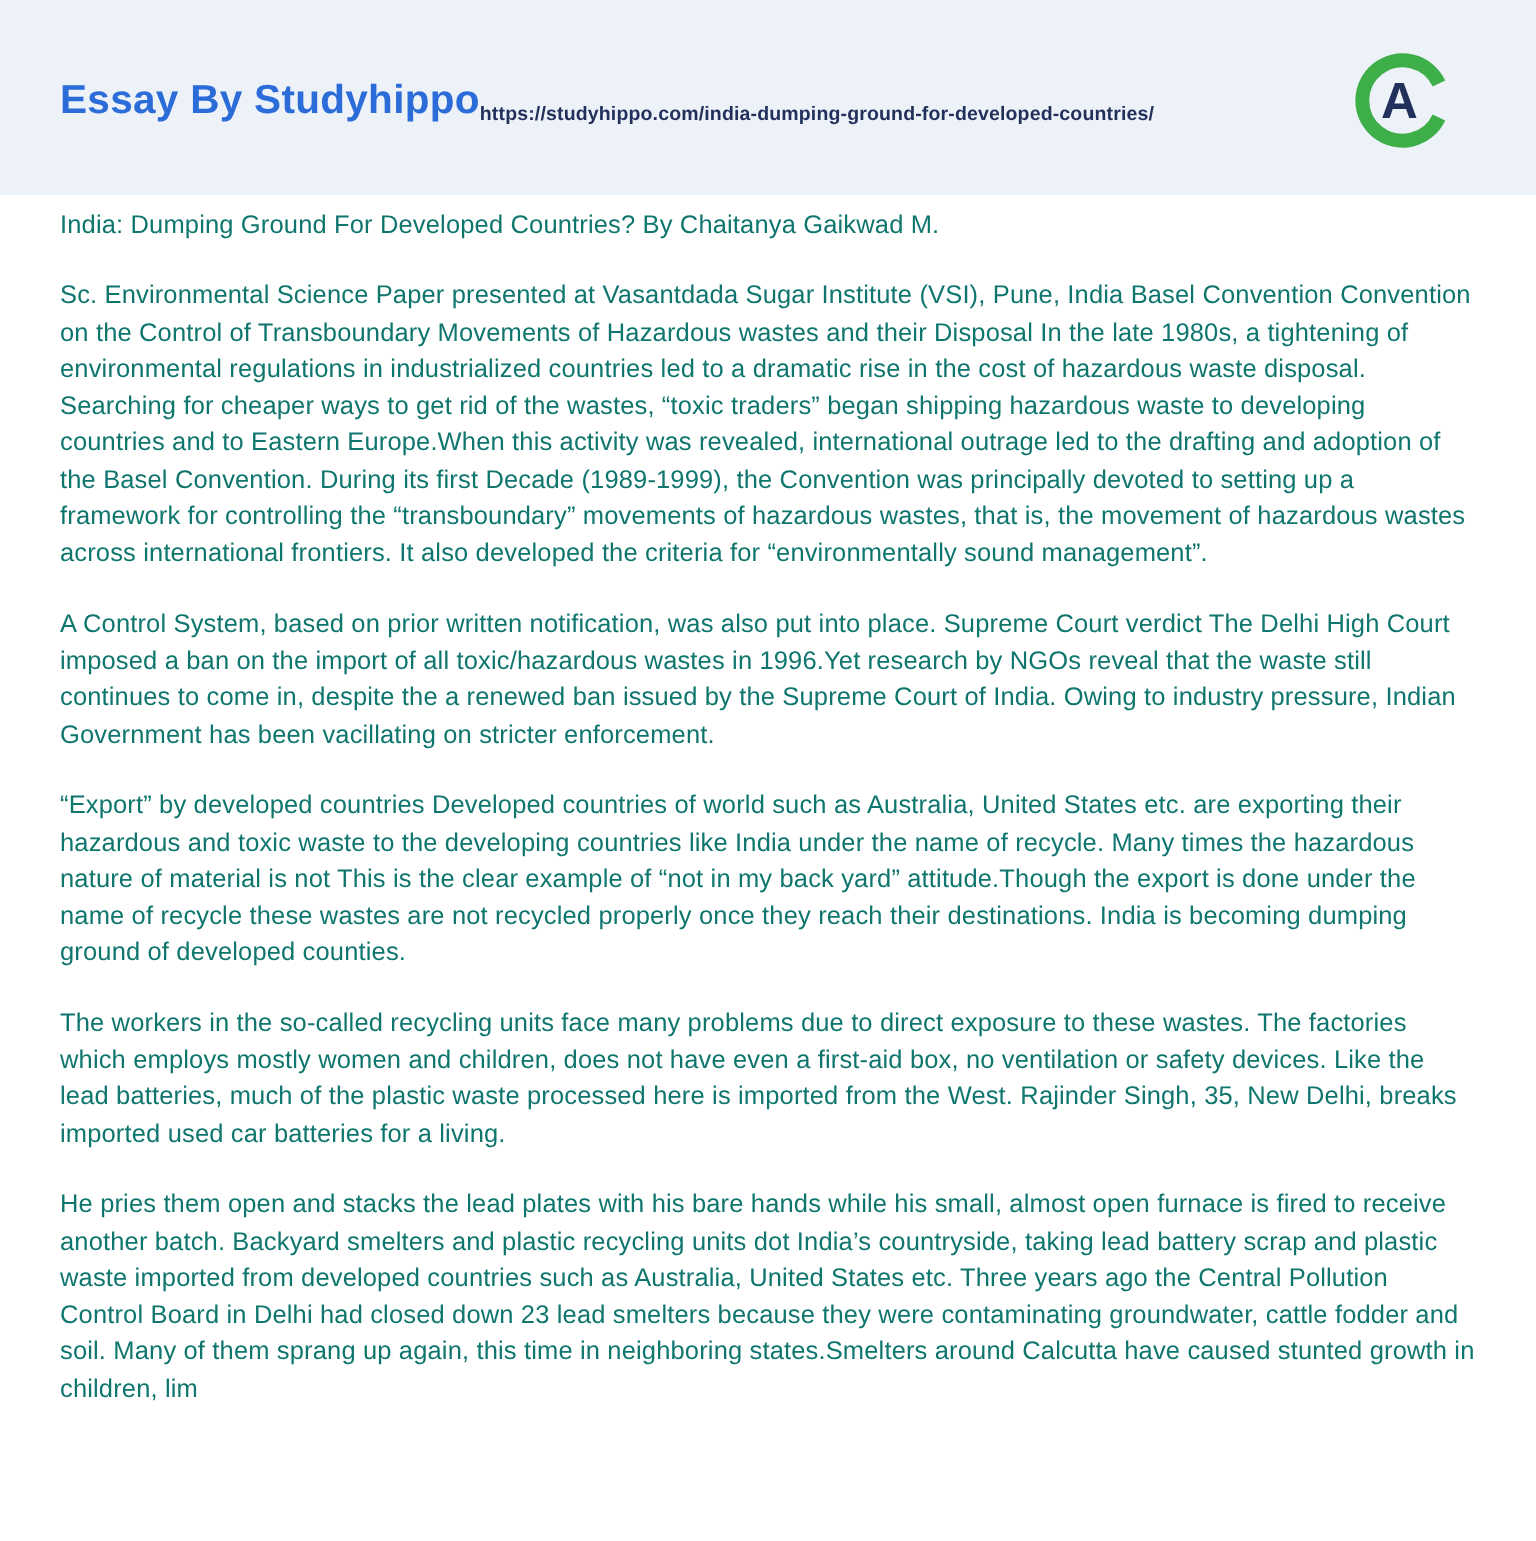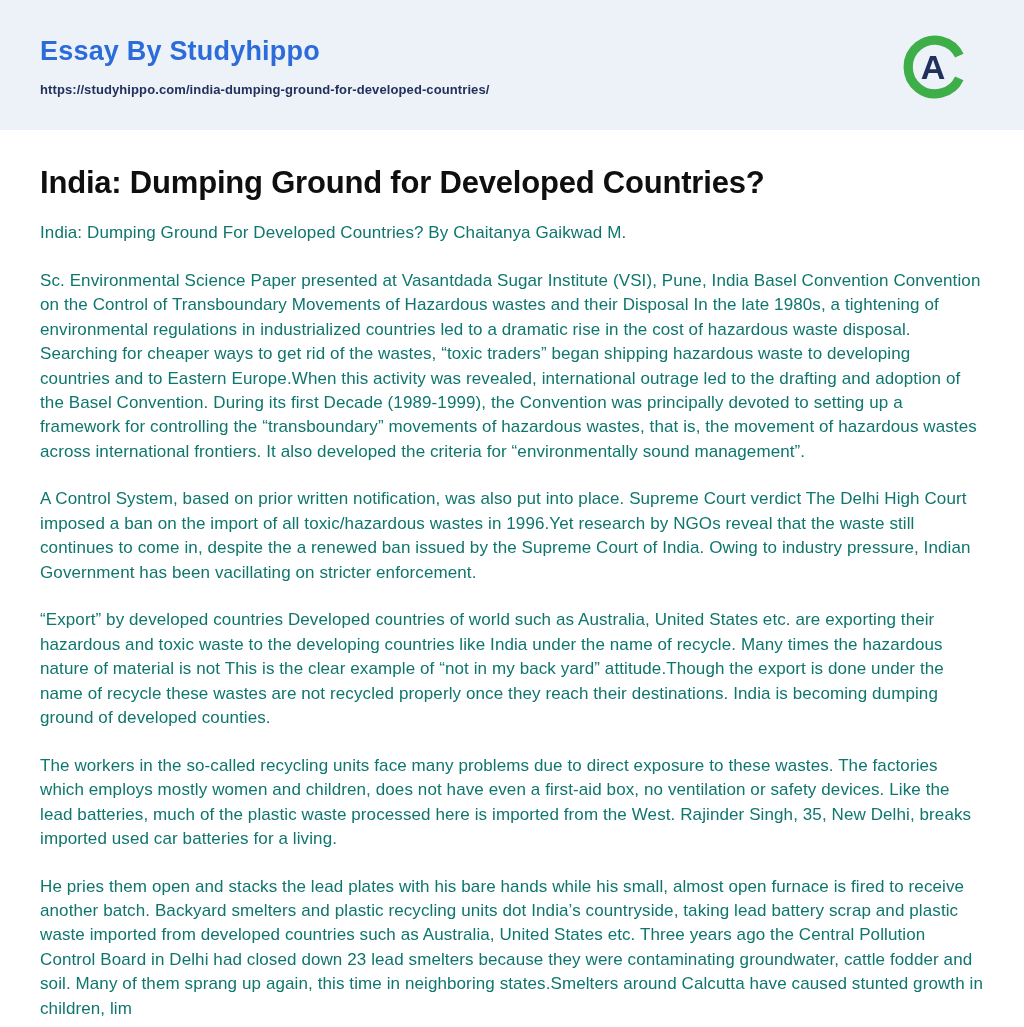--- a/index.html
+++ b/index.html
@@ -10,21 +10,21 @@
     background: #ffffff;
     font-family: "Liberation Sans", "DejaVu Sans", sans-serif;
   }
   .header {
     background: #edf1f8;
     padding: 34px 48px 30px 40px;
     display: flex;
     justify-content: space-between;
     align-items: center;
   }
-  .header-text { display: flex; flex-direction: column; }
+  .header-text { display: flex; flex-direction: row; }
   .brand-title {
     color: #2b6cd9;
     font-size: 27px;
     font-weight: 700;
     letter-spacing: 0.2px;
     line-height: 1.1;
   }
   .page-url {
     color: #22315c;
     font-size: 13px;
@@ -62,20 +62,19 @@
   </div>
   <div class="logo">
     <svg viewBox="0 0 64 64">
       <path d="M 55.56 21 A 26 26 0 1 0 55.56 43" fill="none" stroke-width="9" stroke-linecap="butt" stroke="#3eae49"></path>
       <text x="30" y="43.5" font-size="33" font-weight="bold" text-anchor="middle" font-family="Liberation Sans, DejaVu Sans, sans-serif" fill="#22315c">A</text>
     </svg>
   </div>
 </header>
 
 <main>
-  <h1 class="essay-title">India: Dumping Ground for Developed Countries?</h1>
   <p class="essay-paragraph">India: Dumping Ground For Developed Countries? By Chaitanya Gaikwad M.</p>
   <p class="essay-paragraph">Sc. Environmental Science Paper presented at Vasantdada Sugar Institute (VSI), Pune, India Basel Convention Convention on the Control of Transboundary Movements of Hazardous wastes and their Disposal In the late 1980s, a tightening of environmental regulations in industrialized countries led to a dramatic rise in the cost of hazardous waste disposal. Searching for cheaper ways to get rid of the wastes, “toxic traders” began shipping hazardous waste to developing countries and to Eastern Europe.When this activity was revealed, international outrage led to the drafting and adoption of the Basel Convention. During its first Decade (1989-1999), the Convention was principally devoted to setting up a framework for controlling the “transboundary” movements of hazardous wastes, that is, the movement of hazardous wastes across international frontiers. It also developed the criteria for “environmentally sound management”.</p>
   <p class="essay-paragraph">A Control System, based on prior written notification, was also put into place. Supreme Court verdict The Delhi High Court imposed a ban on the import of all toxic/hazardous wastes in 1996.Yet research by NGOs reveal that the waste still continues to come in, despite the a renewed ban issued by the Supreme Court of India. Owing to industry pressure, Indian Government has been vacillating on stricter enforcement.</p>
   <p class="essay-paragraph">“Export” by developed countries Developed countries of world such as Australia, United States etc. are exporting their hazardous and toxic waste to the developing countries like India under the name of recycle. Many times the hazardous nature of material is not This is the clear example of “not in my back yard” attitude.Though the export is done under the name of recycle these wastes are not recycled properly once they reach their destinations. India is becoming dumping ground of developed counties.</p>
   <p class="essay-paragraph">The workers in the so-called recycling units face many problems due to direct exposure to these wastes. The factories which employs mostly women and children, does not have even a first-aid box, no ventilation or safety devices. Like the lead batteries, much of the plastic waste processed here is imported from the West. Rajinder Singh, 35, New Delhi, breaks imported used car batteries for a living.</p>
   <p class="essay-paragraph">He pries them open and stacks the lead plates with his bare hands while his small, almost open furnace is fired to receive another batch. Backyard smelters and plastic recycling units dot India’s countryside, taking lead battery scrap and plastic waste imported from developed countries such as Australia, United States etc. Three years ago the Central Pollution Control Board in Delhi had closed down 23 lead smelters because they were contaminating groundwater, cattle fodder and soil. Many of them sprang up again, this time in neighboring states.Smelters around Calcutta have caused stunted growth in children, lim</p>
 </main>
 
 </body></html>

